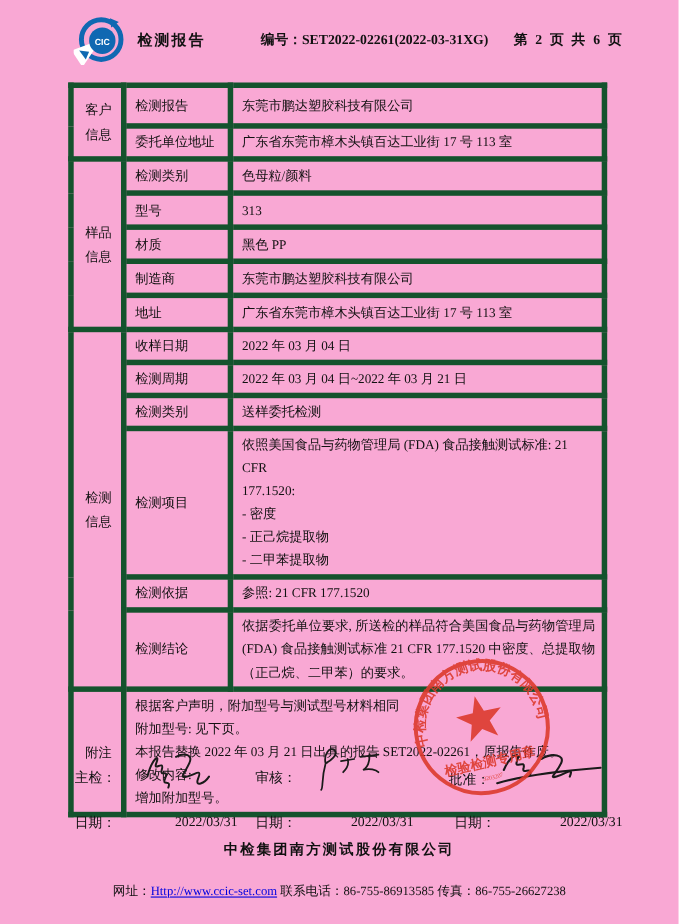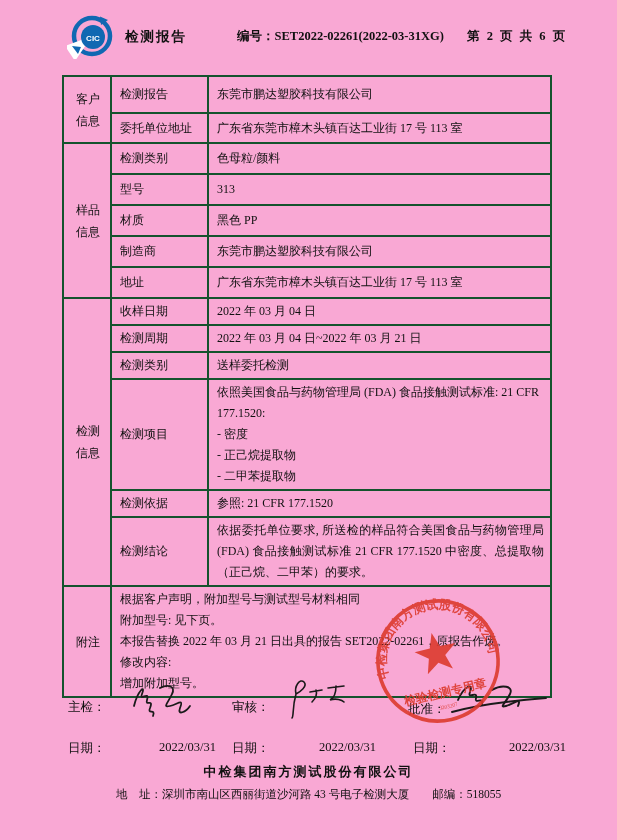--- a/index.html
+++ b/index.html
@@ -11,21 +11,21 @@
   .hdr-logo{position:absolute;left:67px;top:13px;width:50px;height:46px;}
   .hdr-title{position:absolute;left:125px;top:28px;font-size:13.5px;font-weight:bold;letter-spacing:2px;}
   .hdr-no{position:absolute;left:237px;top:28px;font-size:12.5px;font-weight:bold;}
   .hdr-page{position:absolute;left:467px;top:28px;font-size:12.5px;font-weight:bold;letter-spacing:2px;}
   
   table.info{
     position:absolute;left:62px;top:75px;width:490px;
     border-collapse:collapse;table-layout:fixed;font-size:12px;
   }
   table.info td{
-    border:2px solid #14532d;padding:2px 6px 2px 8px;vertical-align:middle;
+    border:5px solid #14532d;padding:2px 6px 2px 8px;vertical-align:middle;
   }
   td.seclabel{width:48px;text-align:center;padding:2px 2px;white-space:pre-line;line-height:22px;}
   td.key{width:97px;}
   td.val{line-height:21px;}
   .pre{white-space:pre-line;}
   .items{line-height:23.5px;}
   .concl{text-align:justify;line-height:22px;}
   .note{line-height:20.5px;}
   
   .sig-label{position:absolute;font-size:12.5px;font-family:Liberation Mono, monospace;}
@@ -179,15 +179,19 @@
       </text>
       <polygon points="0,-19 4.5,-6.2 18.1,-5.9 7.3,2.4 11.2,15.4 0,7.6 -11.2,15.4 -7.3,2.4 -18.1,-5.9 -4.5,-6.2" transform="translate(0,-7) scale(1.15)" fill="#dd3b2e"></polygon>
       <text x="0" y="36" text-anchor="middle" font-size="12" fill="#dd3b2e" font-weight="bold" font-family="Liberation Serif, serif">检验检测专用章</text>
       <text font-size="5.5" fill="#dd3b2e" font-family="Liberation Serif, serif">
         <textPath href="#arcBot" startOffset="50%" text-anchor="middle">3203207</textPath>
       </text>
     </g>
   </svg>
 
   <div class="ft-company">中检集团南方测试股份有限公司</div>
-  <div class="ft-line2">地　址：深圳市南山区西丽街道沙河路 43 号电子检测大厦　　邮编：518055</div>
+  <div class="ft-line3">
+    <span>网址：</span><a class="ft-link" href="#">Http://www.ccic-set.com</a>
+    <span>联系电话：86-755-86913585</span>
+    <span>传真：86-755-26627238</span>
+  </div>
 
 </div>
 
 </body></html>

